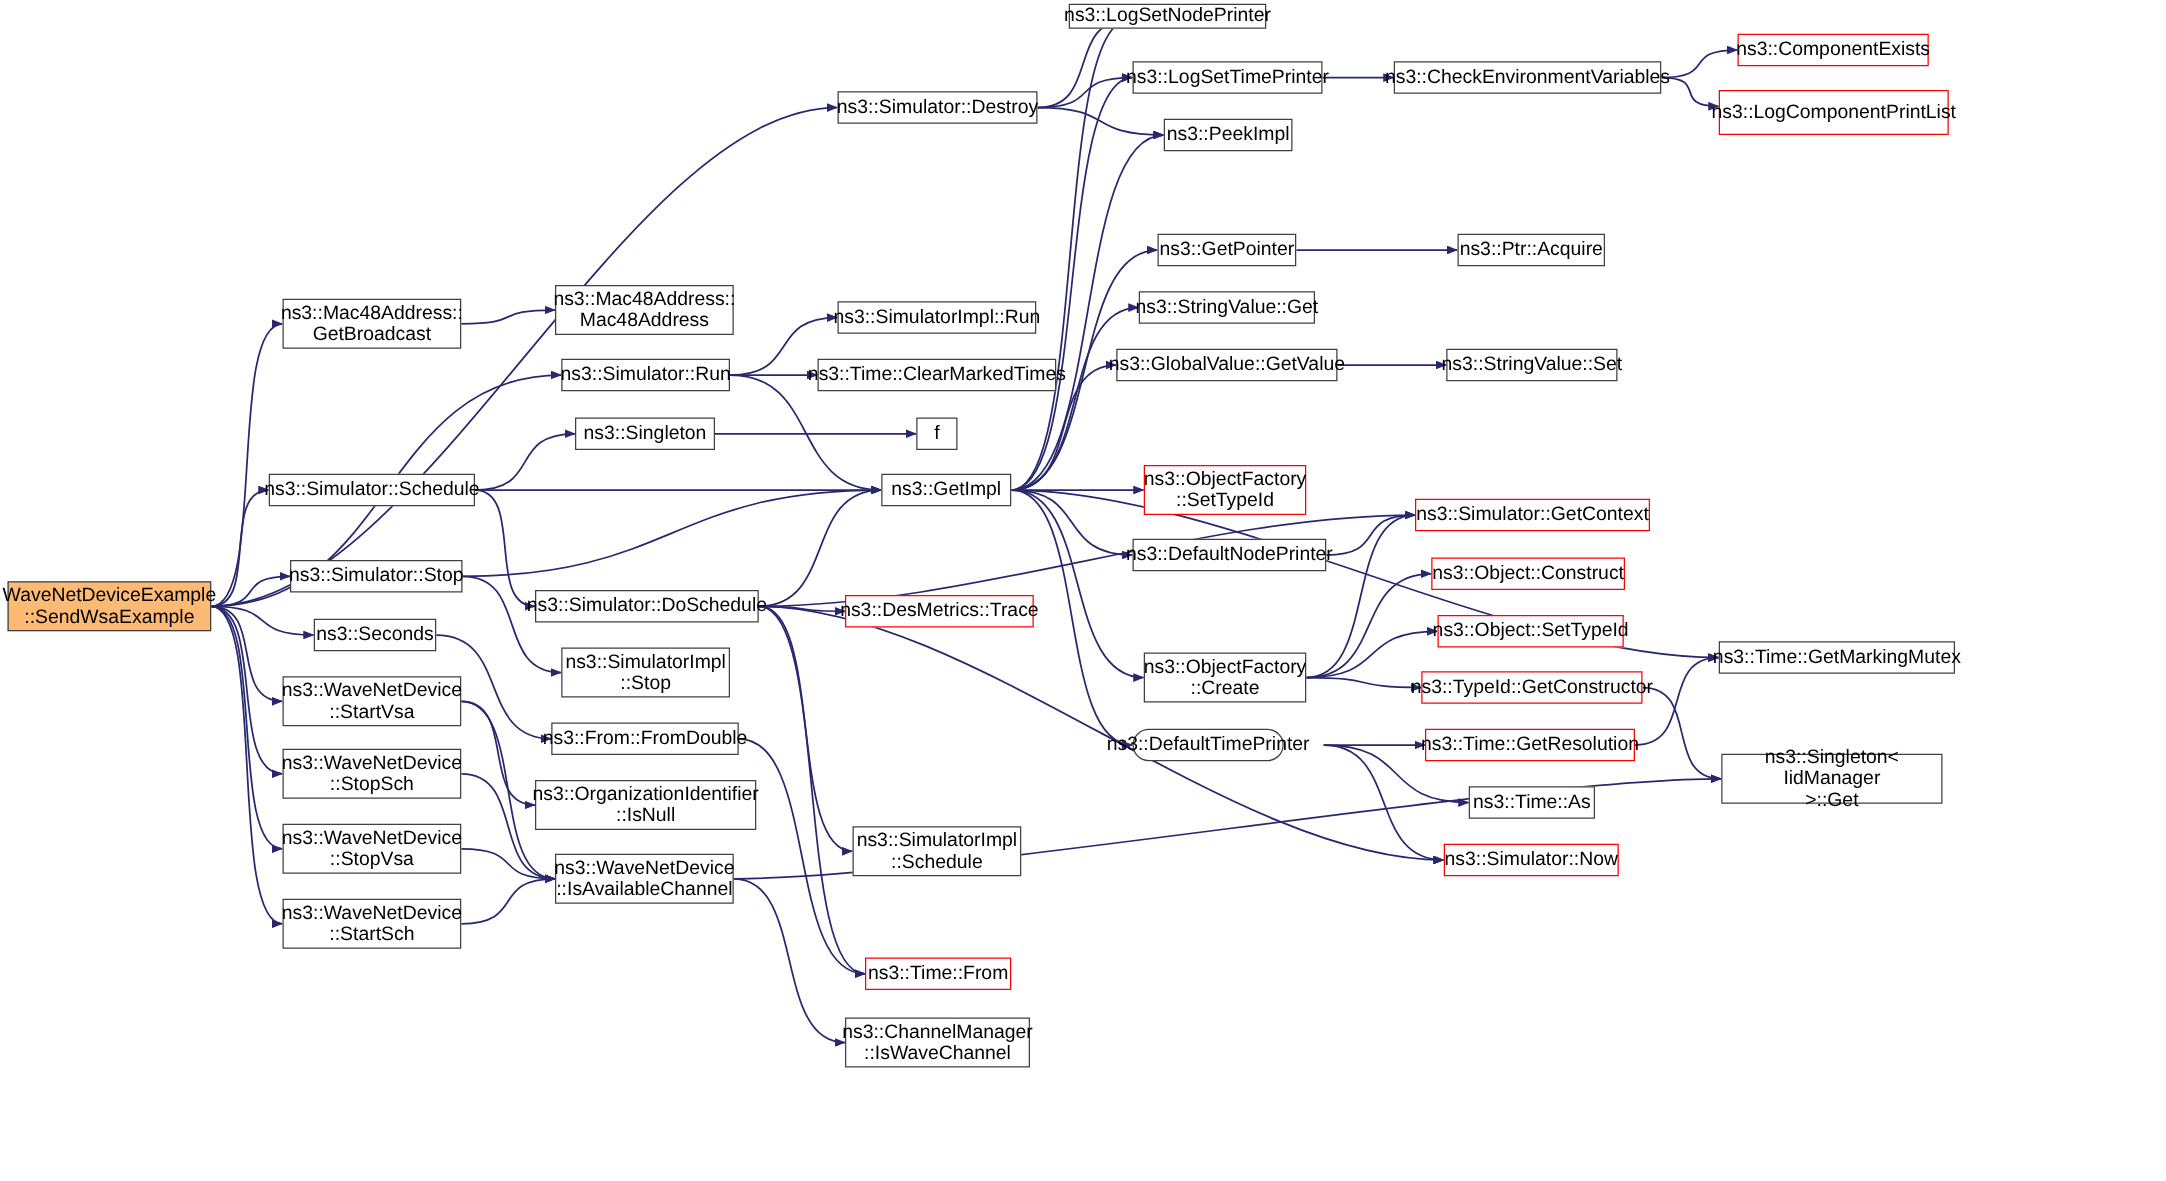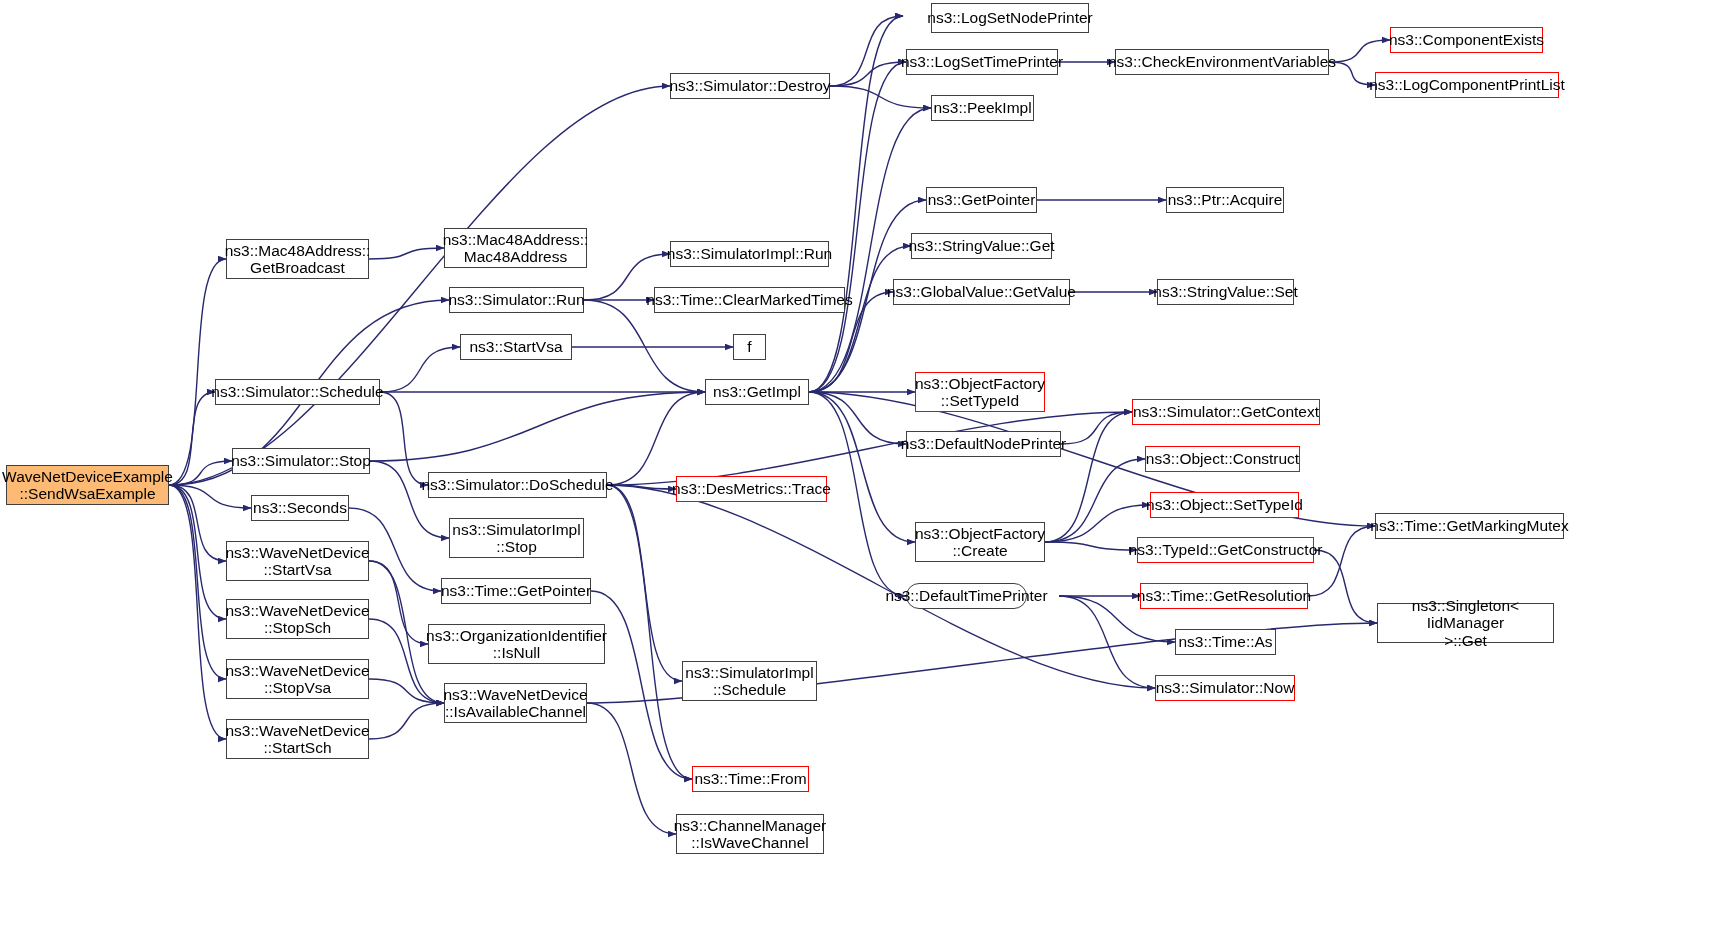--- a/index.html
+++ b/index.html
@@ -137,30 +137,30 @@
 ::StartVsa</div>
       <div class="node" style="left: 226px; top: 599px; width: 143px; height: 40px;">ns3::WaveNetDevice
 ::StopSch</div>
       <div class="node" style="left: 226px; top: 659px; width: 143px; height: 40px;">ns3::WaveNetDevice
 ::StopVsa</div>
       <div class="node" style="left: 226px; top: 719px; width: 143px; height: 40px;">ns3::WaveNetDevice
 ::StartSch</div>
       <div class="node" style="left: 444px; top: 228px; width: 143px; height: 40px;">ns3::Mac48Address::
 Mac48Address</div>
       <div class="node" style="left: 449px; top: 287px; width: 135px; height: 26px;">ns3::Simulator::Run</div>
-      <div class="node" style="left: 460px; top: 334px; width: 112px; height: 26px;">ns3::StartVsa</div>
+      <div class="node" style="left: 460px; top: 334px; width: 112px; height: 26px;">ns3::Singleton</div>
       <div class="node" style="left: 428px; top: 472px; width: 179px; height: 26px;">ns3::Simulator::DoSchedule</div>
       <div class="node" style="left: 449px; top: 518px; width: 135px; height: 40px;">ns3::SimulatorImpl
 ::Stop</div>
-      <div class="node" style="left: 441px; top: 578px; width: 150px; height: 26px;">ns3::Time::GetPointer</div>
+      <div class="node" style="left: 441px; top: 578px; width: 150px; height: 26px;">ns3::From::FromDouble</div>
       <div class="node" style="left: 428px; top: 624px; width: 177px; height: 40px;">ns3::OrganizationIdentifier
 ::IsNull</div>
       <div class="node" style="left: 444px; top: 683px; width: 143px; height: 40px;">ns3::WaveNetDevice
 ::IsAvailableChannel</div>
-      <div class="node" style="left: 931px; top: 3px; width: 158px; height: 30px;">ns3::LogSetNodePrinter</div>
+      <div class="node" style="left: 855px; top: 3px; width: 158px; height: 20px;">ns3::LogSetNodePrinter</div>
       <div class="node" style="left: 670px; top: 73px; width: 160px; height: 26px;">ns3::Simulator::Destroy</div>
       <div class="node" style="left: 906px; top: 49px; width: 152px; height: 26px;">ns3::LogSetTimePrinter</div>
       <div class="node" style="left: 931px; top: 95px; width: 103px; height: 26px;">ns3::PeekImpl</div>
       <div class="node" style="left: 670px; top: 241px; width: 159px; height: 26px;">ns3::SimulatorImpl::Run</div>
       <div class="node" style="left: 654px; top: 287px; width: 191px; height: 26px;">ns3::Time::ClearMarkedTimes</div>
       <div class="node" style="left: 733px; top: 334px; width: 33px; height: 26px;">f</div>
       <div class="node" style="left: 705px; top: 379px; width: 104px; height: 26px;">ns3::GetImpl</div>
       <div class="node" style="left: 926px; top: 187px; width: 111px; height: 26px;">ns3::GetPointer</div>
       <div class="node" style="left: 911px; top: 233px; width: 141px; height: 26px;">ns3::StringValue::Get</div>
       <div class="node" style="left: 893px; top: 279px; width: 177px; height: 26px;">ns3::GlobalValue::GetValue</div>
@@ -171,21 +171,21 @@
 ::Create</div>
       <div class="node" style="left: 906px; top: 583px; width: 121px; height: 26px; border-radius: 13px;">ns3::DefaultTimePrinter</div>
       <div class="node red" style="left: 676px; top: 476px; width: 151px; height: 26px;">ns3::DesMetrics::Trace</div>
       <div class="node" style="left: 682px; top: 661px; width: 135px; height: 40px;">ns3::SimulatorImpl
 ::Schedule</div>
       <div class="node red" style="left: 692px; top: 766px; width: 117px; height: 26px;">ns3::Time::From</div>
       <div class="node" style="left: 676px; top: 814px; width: 148px; height: 40px;">ns3::ChannelManager
 ::IsWaveChannel</div>
       <div class="node" style="left: 1115px; top: 49px; width: 214px; height: 26px;">ns3::CheckEnvironmentVariables</div>
       <div class="node red" style="left: 1390px; top: 27px; width: 153px; height: 26px;">ns3::ComponentExists</div>
-      <div class="node red" style="left: 1375px; top: 72px; width: 184px; height: 26px;">ns3::LogComponentPrintList</div>
+      <div class="node red" style="left: 1375px; top: 72px; width: 184px; height: 36px;">ns3::LogComponentPrintList</div>
       <div class="node" style="left: 1166px; top: 187px; width: 118px; height: 26px;">ns3::Ptr::Acquire</div>
       <div class="node" style="left: 1157px; top: 279px; width: 137px; height: 26px;">ns3::StringValue::Set</div>
       <div class="node red" style="left: 1132px; top: 399px; width: 188px; height: 26px;">ns3::Simulator::GetContext</div>
       <div class="node red" style="left: 1145px; top: 446px; width: 155px; height: 26px;">ns3::Object::Construct</div>
       <div class="node red" style="left: 1150px; top: 492px; width: 149px; height: 26px;">ns3::Object::SetTypeId</div>
       <div class="node red" style="left: 1137px; top: 537px; width: 177px; height: 26px;">ns3::TypeId::GetConstructor</div>
       <div class="node red" style="left: 1140px; top: 583px; width: 168px; height: 26px;">ns3::Time::GetResolution</div>
       <div class="node" style="left: 1175px; top: 629px; width: 101px; height: 26px;">ns3::Time::As</div>
       <div class="node red" style="left: 1155px; top: 675px; width: 140px; height: 26px;">ns3::Simulator::Now</div>
       <div class="node" style="left: 1375px; top: 513px; width: 189px; height: 26px;">ns3::Time::GetMarkingMutex</div>

